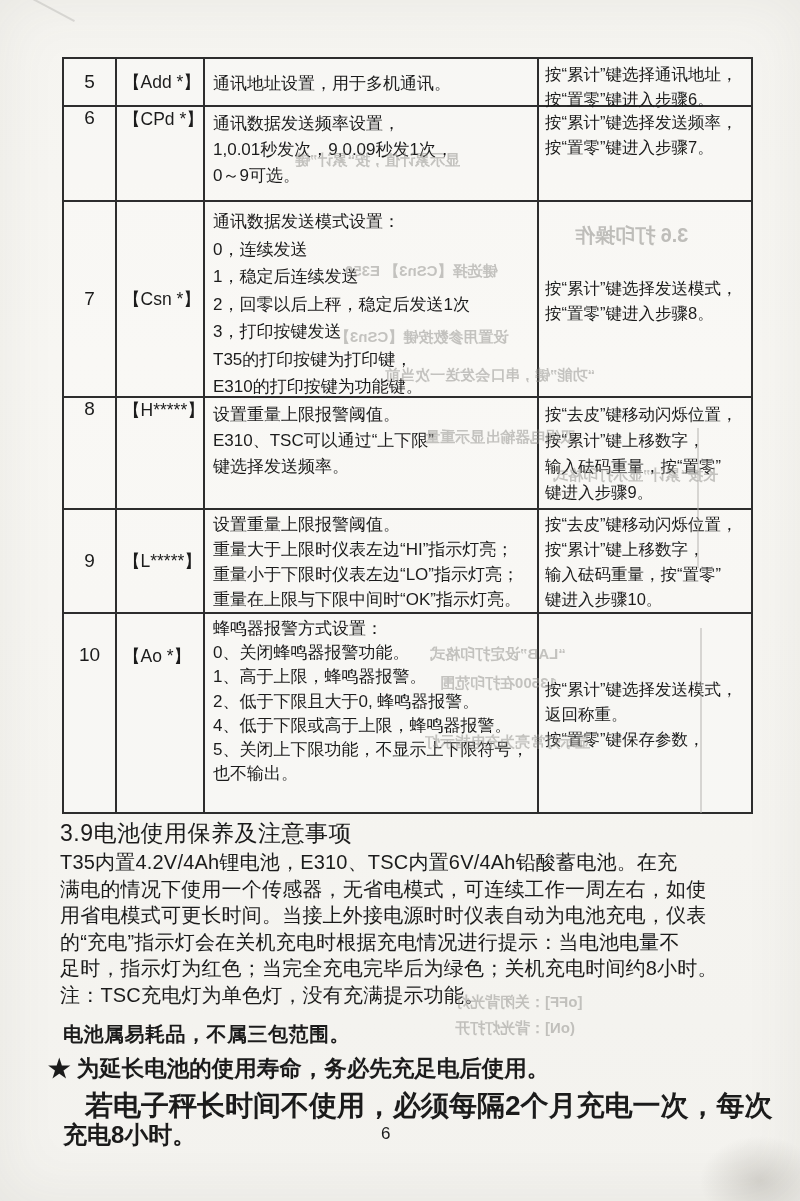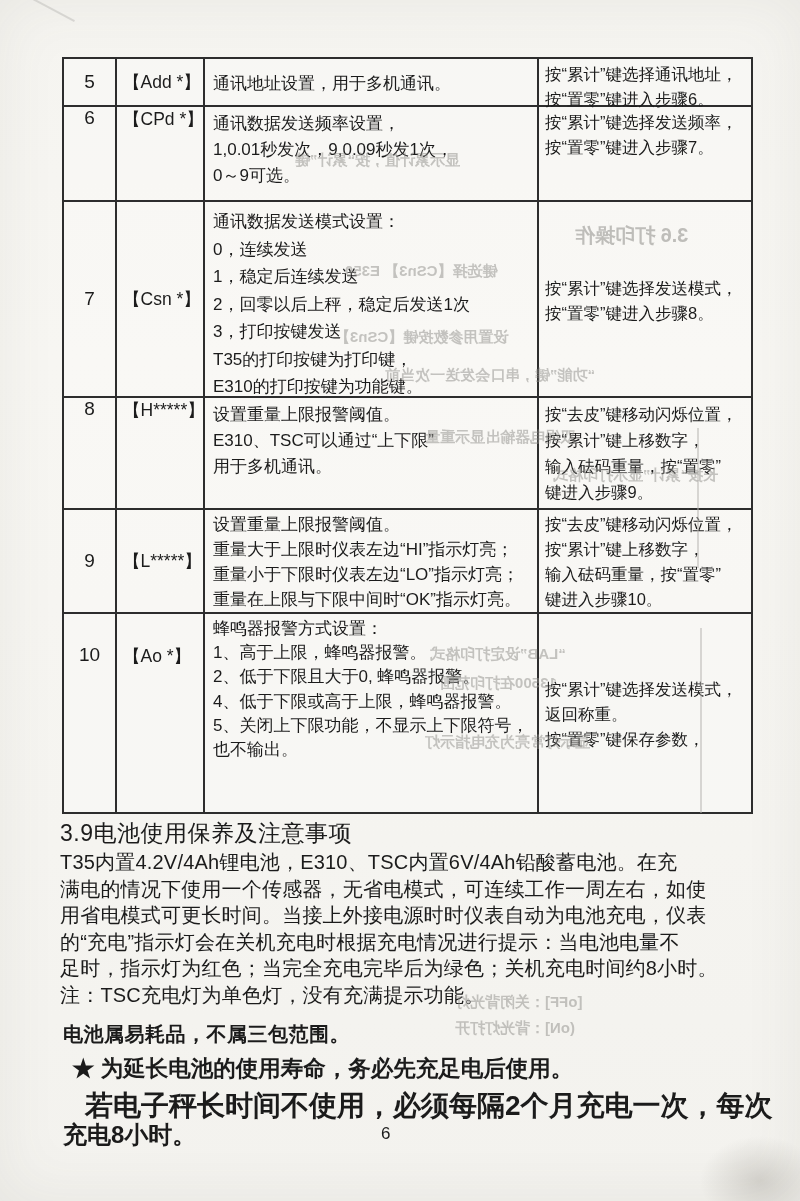--- a/index.html
+++ b/index.html
@@ -30,21 +30,21 @@
   .r7 .c-desc{line-height:27.5px;padding-top:6px;}
   .r9 .c-desc{line-height:25px;padding-top:2px;}
   .r9 .c-act{line-height:25px;padding-top:2px;}
   .r10 .c-desc{line-height:24.2px;padding-top:3px;}
   .r8 .c-act{line-height:26px;}
   
   .sec-title{position:absolute;left:60px;top:818px;font-size:23px;font-weight:normal;letter-spacing:.5px;}
   .para{position:absolute;left:60px;top:849px;width:700px;font-size:20px;line-height:26.5px;}
   .para div{white-space:nowrap;letter-spacing:.2px;}
   .warn1{position:absolute;left:63px;top:1021px;font-size:20px;font-weight:bold;letter-spacing:.5px;}
-  .warn2{position:absolute;left:72px;top:1053px;font-size:22.5px;font-weight:bold;}
+  .warn2{position:absolute;left:48px;top:1053px;font-size:22.5px;font-weight:bold;}
   .warn3{position:absolute;left:85px;top:1087px;font-size:28px;font-weight:bold;}
   .warn4{position:absolute;left:63px;top:1119px;font-size:24px;font-weight:bold;}
   .pageno{position:absolute;left:381px;top:1124px;font-size:17px;}
   
   .bleed{position:absolute;color:#8f8e8a;transform:scaleX(-1);filter:blur(.6px);
          font-weight:bold;white-space:nowrap;opacity:.5;font-size:15px;}
   .b0{left:575px;top:222px;font-size:20px;opacity:.55;}
   .b1{left:295px;top:151px;}
   .b2{left:345px;top:262px;}
   .b3{left:335px;top:328px;}
@@ -115,21 +115,21 @@
           <div>按“置零”键进入步骤8。</div>
         </div>
     </div>
 
     <div class="row h-r8 r8">
       <div class="cell c-no va-t">8</div>
       <div class="cell c-key va-t">【H*****】</div>
       <div class="cell c-desc">
           <div>设置重量上限报警阈值。</div>
           <div>E310、TSC可以通过“上下限”</div>
-          <div>用于多机通讯。</div>
+          <div>键选择发送频率。</div>
         </div>
       <div class="cell c-act">
           <div>按“去皮”键移动闪烁位置，</div>
           <div>按“累计”键上移数字，</div>
           <div>输入砝码重量，按“置零”</div>
           <div>键进入步骤9。</div>
         </div>
     </div>
 
     <div class="row h-r9 r9">
@@ -147,20 +147,21 @@
           <div>输入砝码重量，按“置零”</div>
           <div>键进入步骤10。</div>
         </div>
     </div>
 
     <div class="row h-r10 r10">
       <div class="cell c-no va-t" style="padding-top:30px">10</div>
       <div class="cell c-key va-t" style="padding-top:30px">【Ao *】</div>
       <div class="cell c-desc">
           <div>蜂鸣器报警方式设置：</div>
+          <div>0、关闭蜂鸣器报警功能。</div>
           <div>1、高于上限，蜂鸣器报警。</div>
           <div>2、低于下限且大于0, 蜂鸣器报警。</div>
           <div>4、低于下限或高于上限，蜂鸣器报警。</div>
           <div>5、关闭上下限功能，不显示上下限符号，</div>
           <div>也不输出。</div>
         </div>
       <div class="cell c-act va-c">
           <div>按“累计”键选择发送模式，</div>
           <div>返回称重。</div>
           <div>按“置零”键保存参数，</div>

